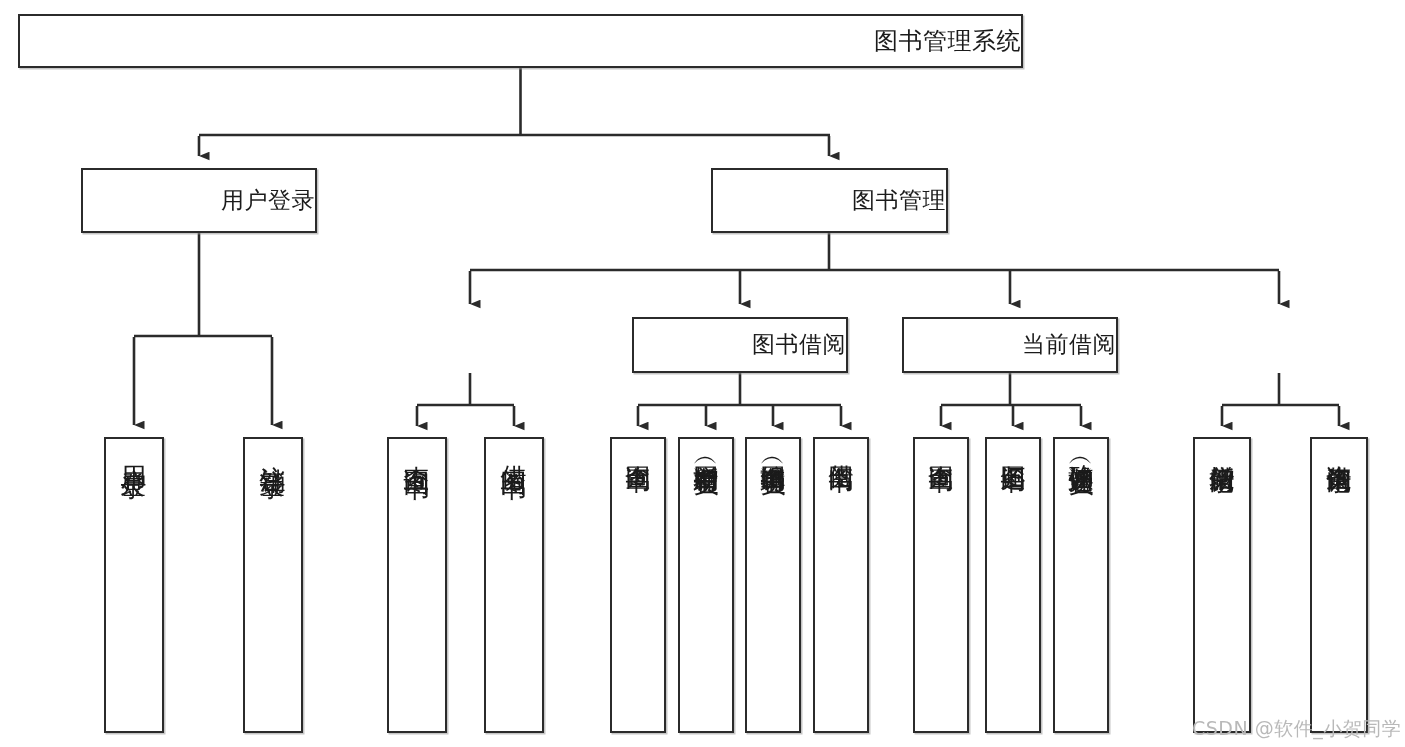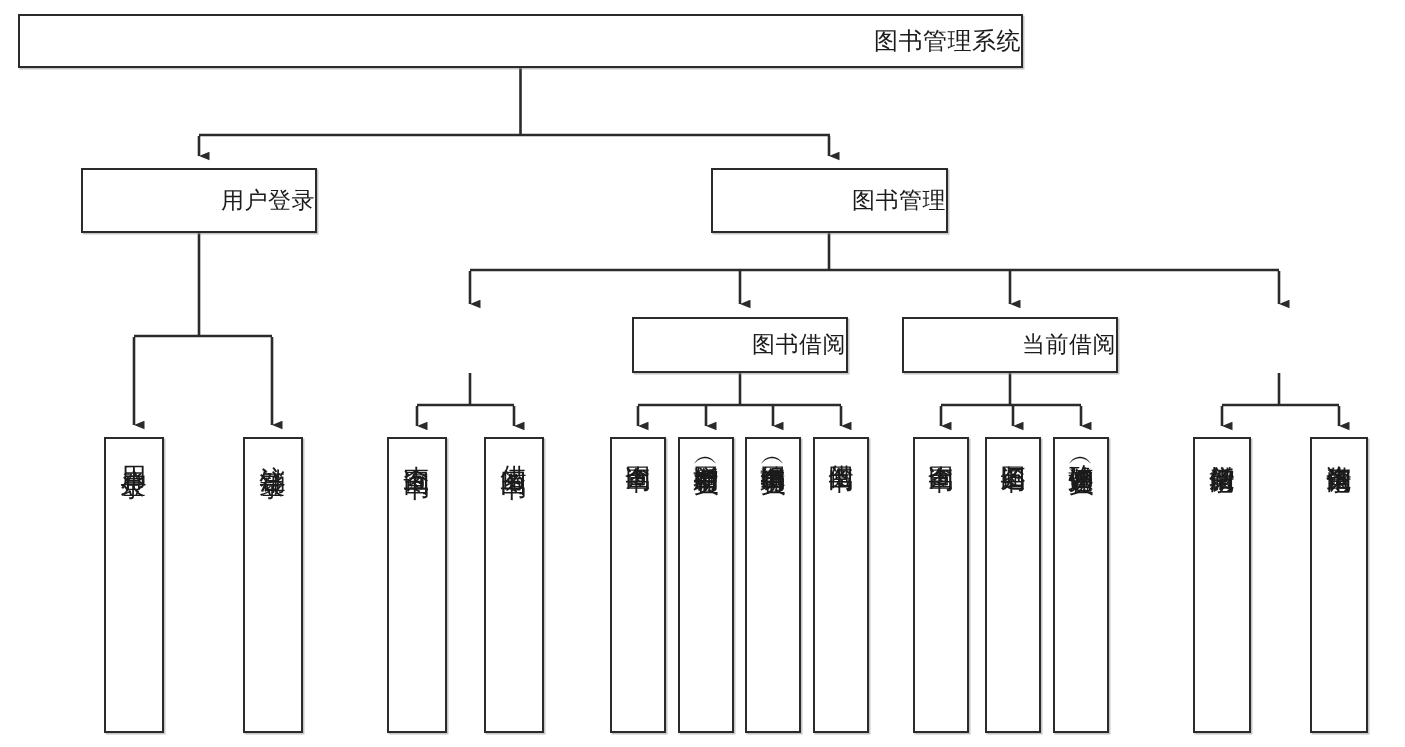--- a/index.html
+++ b/index.html
@@ -211,14 +211,15 @@
   </div>
 
   <div class="node v small" style="left:1193px; top:437px; width:58px; height:296px;">
     <span class="lbl">新增借阅记录</span>
   </div>
 
   <div class="node v small" style="left:1310px; top:437px; width:58px; height:296px;">
     <span class="lbl">查询借阅记录</span>
   </div>
 
+  <div class="watermark" style="left:1192px; top:716px;">CSDN @软件_小贺同学</div>
 
 </div>
 
 </body></html>

